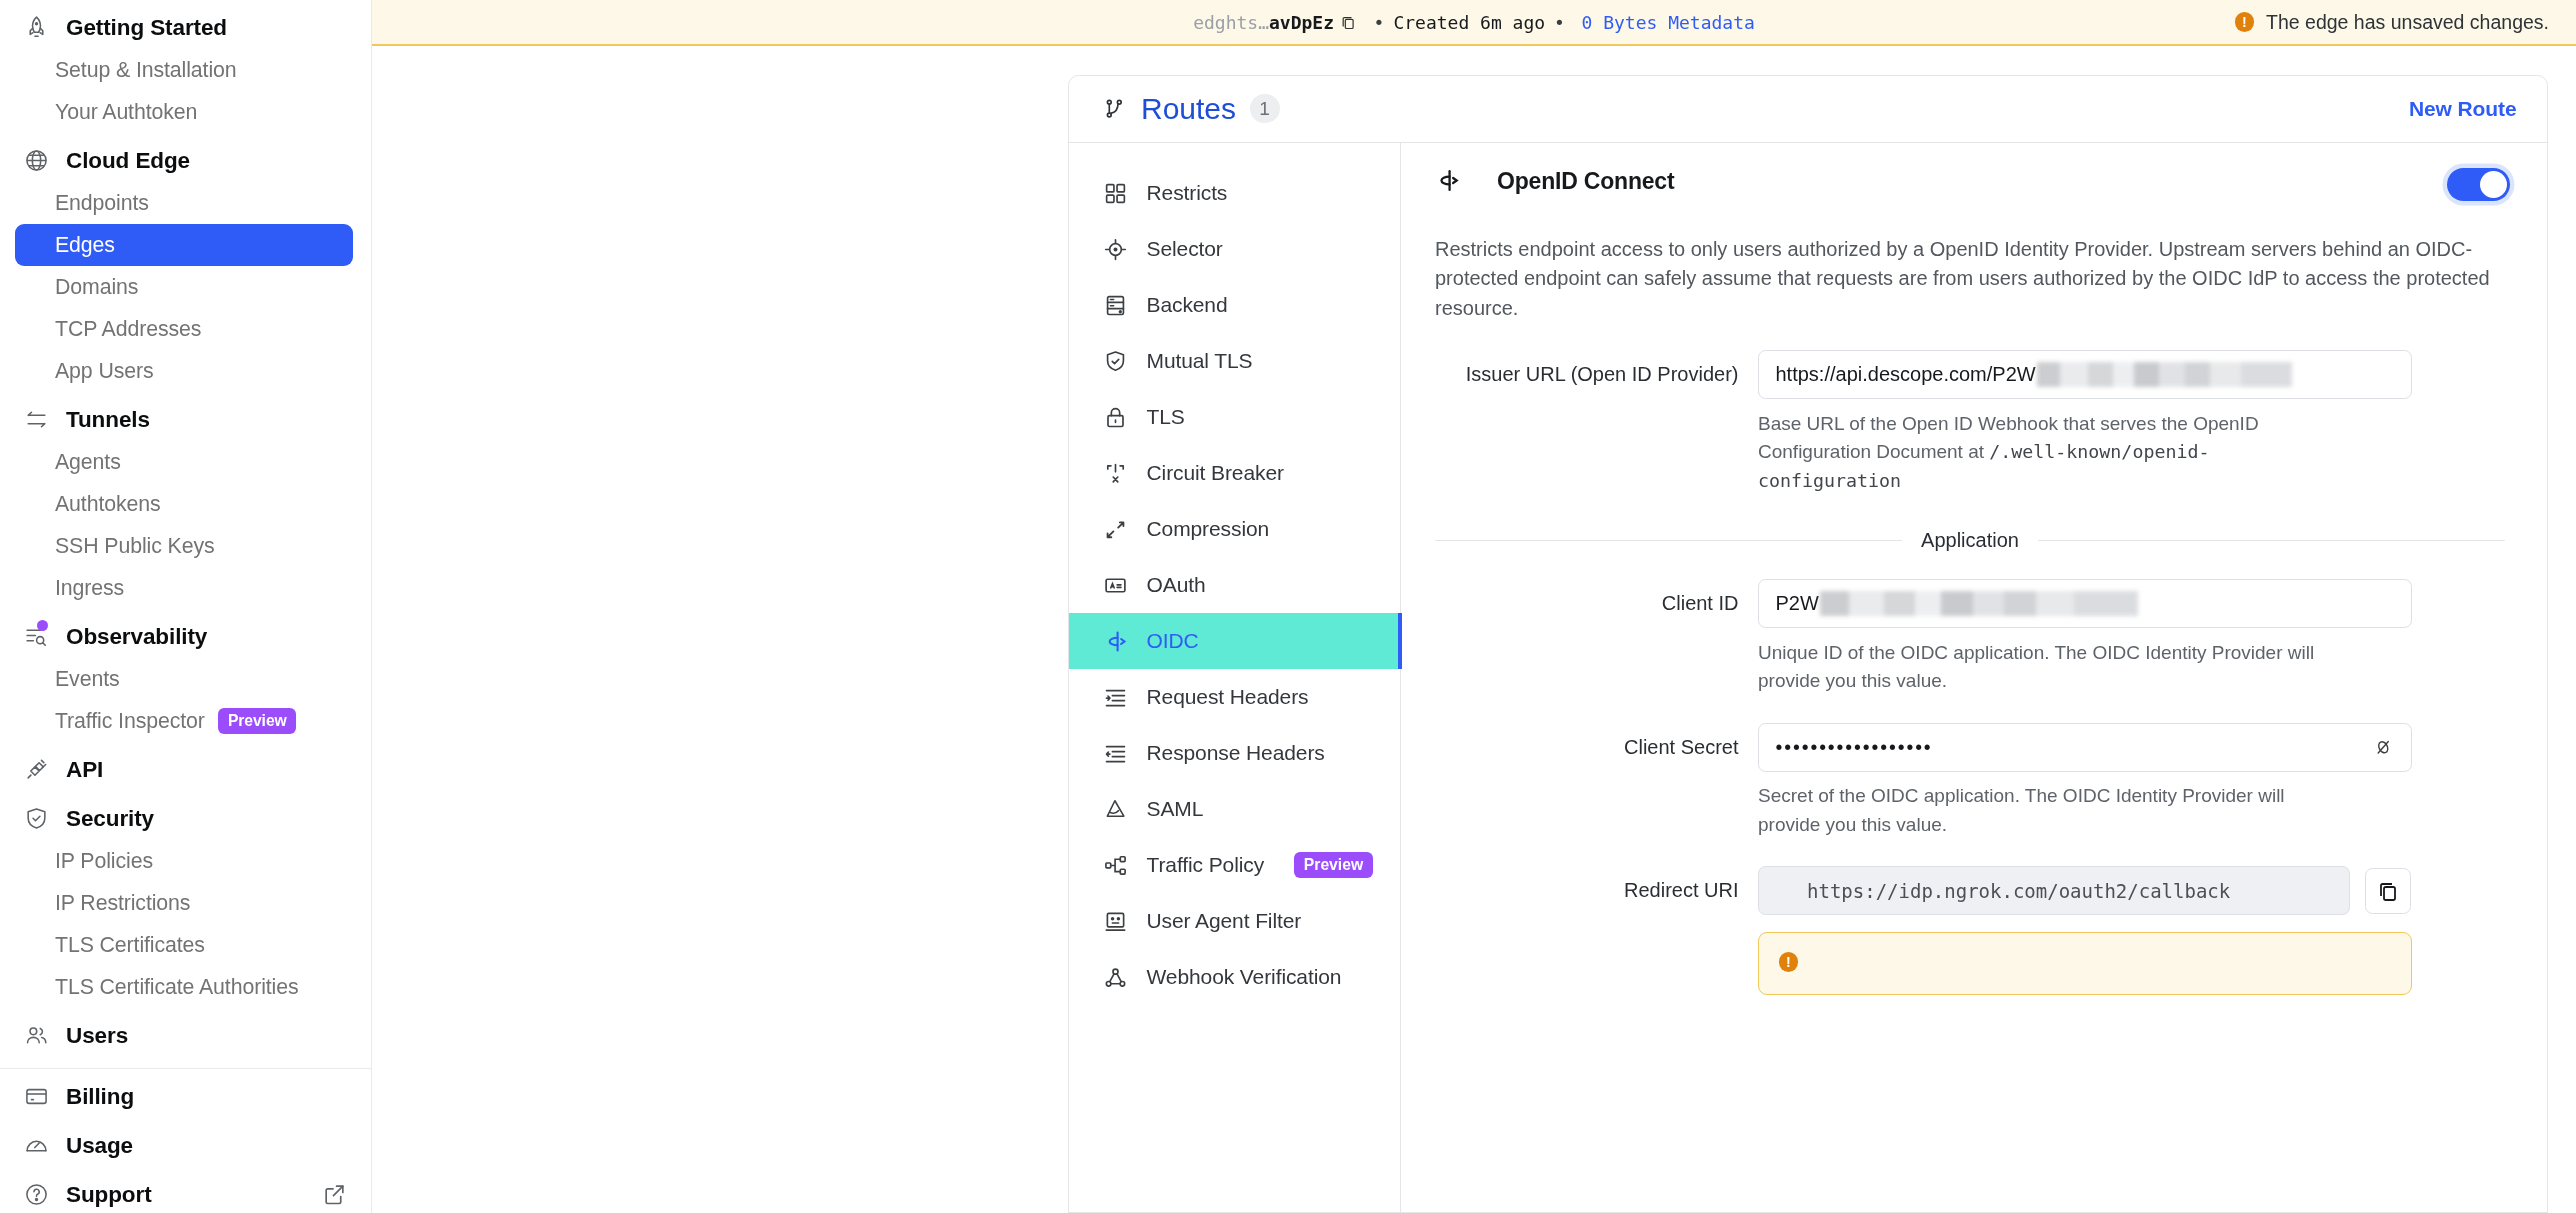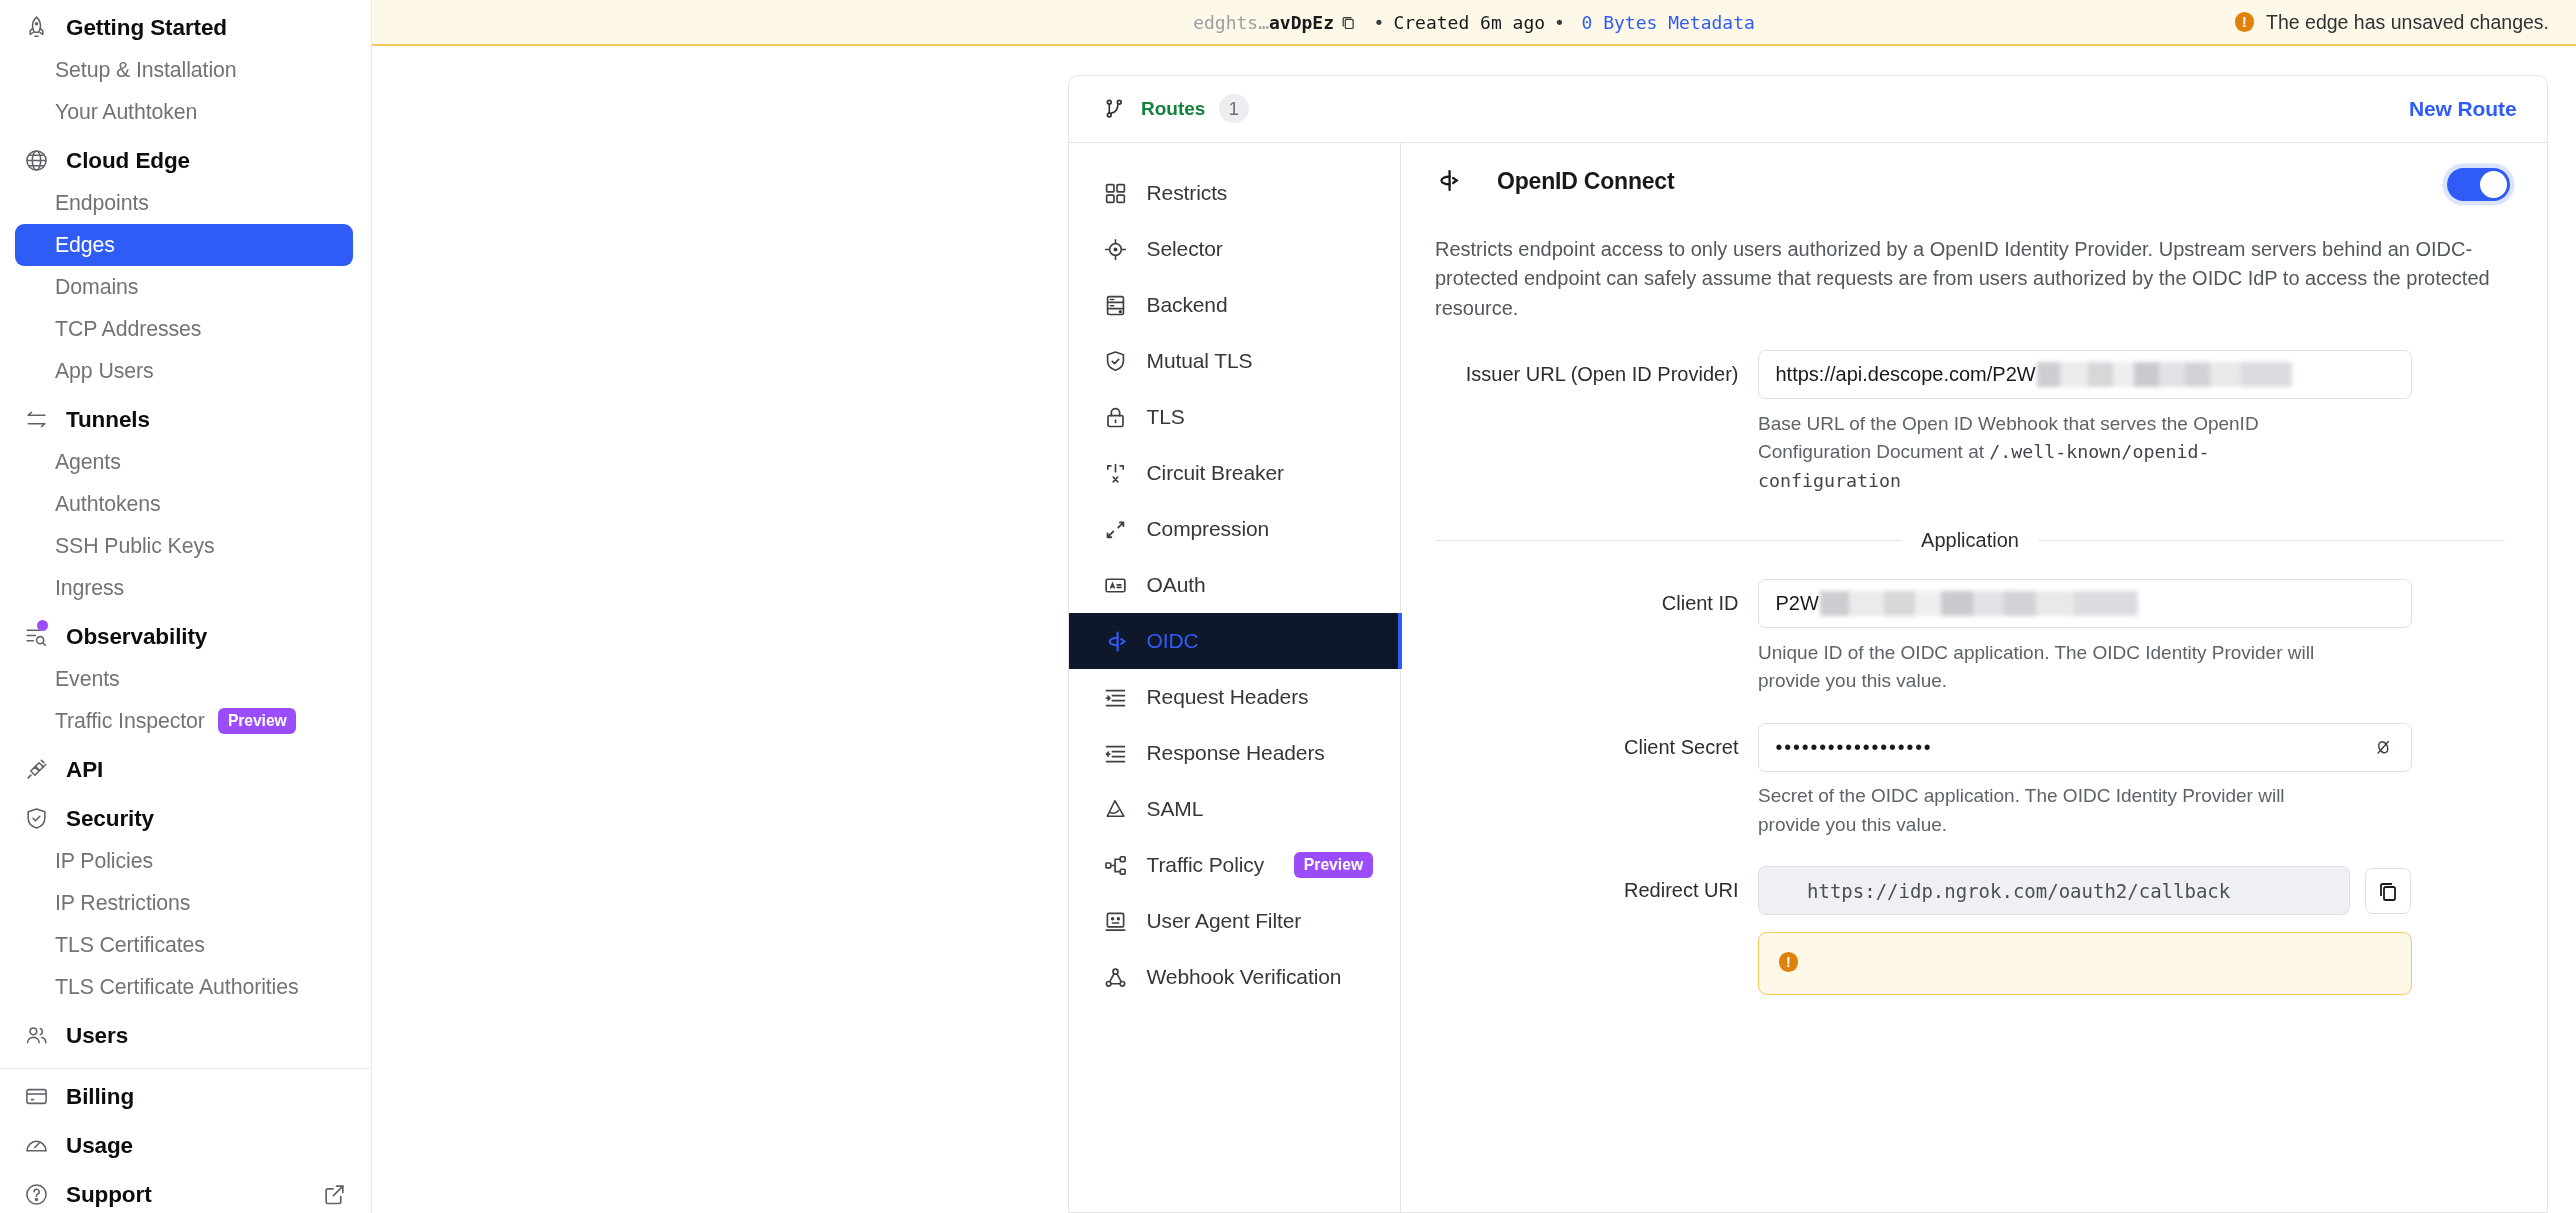--- a/index.html
+++ b/index.html
@@ -95,21 +95,21 @@
     flex: 1; margin: 28.5px 28.5px 0 0;
     border: 1.5px solid #e3e5e8; border-top-left-radius: 10.5px; border-top-right-radius: 10.5px;
     display: flex; flex-direction: column; min-width: 0; background: #fff;
   }
   .card-head {
     height: 67px; flex: 0 0 67px;
     display: flex; align-items: center; padding: 0 30px 0 33px;
     border-bottom: 1.5px solid #e3e5e8;
   }
   .routes-title { display: flex; align-items: center; gap: 13.5px; }
-  .routes-title .lbl { font-size: 19px; font-weight: 700; color: #15803d; }
+  .routes-title .lbl { font-size: 30px; font-weight: 400; color: #1d4ed8; }
   .routes-count {
     background: #eceef0; color: #6b7177; border-radius: 748px;
     min-width: 28.5px; height: 28.5px; padding: 0 9.7px;
     display: flex; align-items: center; justify-content: center; font-size: 19px;
   }
   .new-route {
     margin-left: auto; color: #2f5cf6; font-size: 21px; font-weight: 700; letter-spacing: -0.1px;
   }
   .card-body { flex: 1; display: flex; min-height: 0; }
 
@@ -118,21 +118,21 @@
     width: 332px; flex: 0 0 332px;
     border-right: 1.5px solid #e3e5e8;
     padding: 22.5px 0 0 0; background: #fff;
   }
   .rn-item {
     display: flex; align-items: center; gap: 18px;
     height: 56px; padding-left: 34px; position: relative;
     color: #3c4043; font-size: 21px;
   }
   .rn-item .lbl { color: #34383d; font-size: 21px; letter-spacing: -0.1px; }
-  .rn-item.active { background: #0f172a; }
+  .rn-item.active { background: #5eead4; }
   .rn-item.active .lbl { color: #2f5cf6; }
   .rn-item.active::after {
     content: ""; position: absolute; right: -1.5px; top: 0; bottom: 0;
     width: 3.7px; background: #2f5cf6;
   }
   .rn-badge {
     margin-left: 12px; background: #9b4dfb; color: #fff;
     font-size: 15.7px; font-weight: 600; border-radius: 6px;
     padding: 3.7px 9.7px 4.5px;
   }

